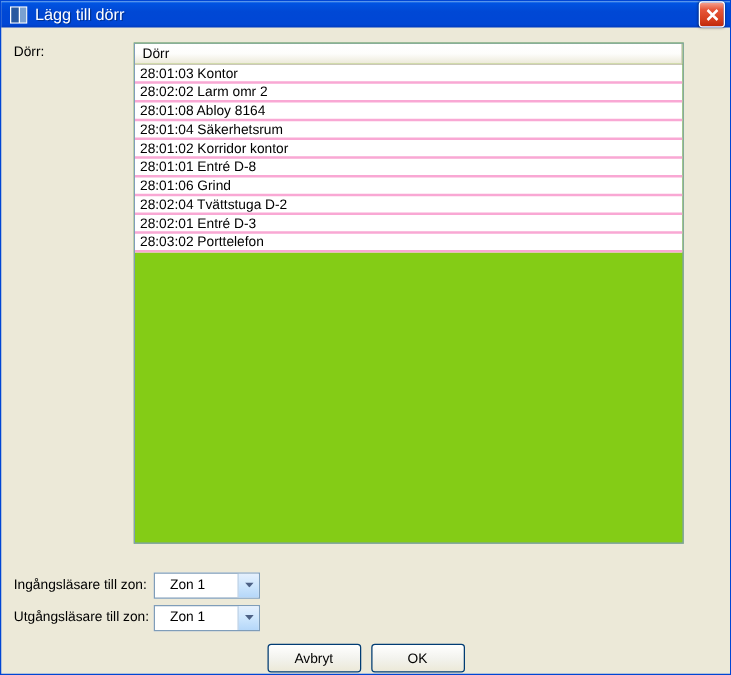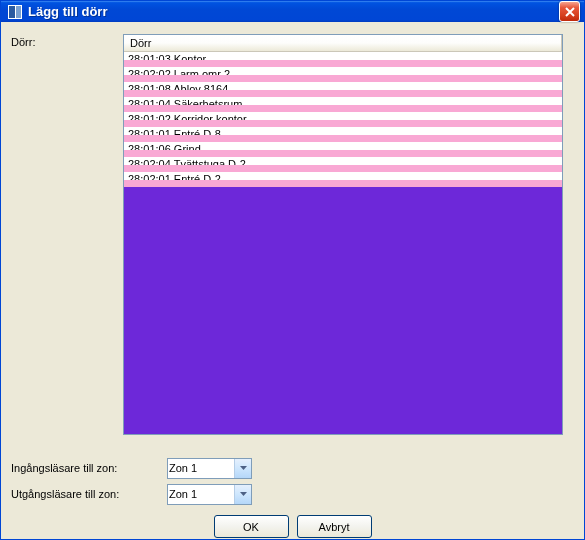--- a/index.html
+++ b/index.html
@@ -30,21 +30,21 @@
   }
   .titlebar .app-icon {
     width: 16px; height: 16px;
     margin-right: 5px;
     display: inline-flex;
     align-items: center;
     justify-content: center;
   }
   .titlebar .title {
     flex: 1;
-    font-weight: bold;
+    font-weight: normal;
     font-size: 13px;
     text-shadow: 1px 1px 0 rgba(0,0,0,0.3);
   }
   .titlebar .close-btn {
     width: 21px; height: 21px;
     background: linear-gradient(to bottom, #f5a38f 0%, #e7573a 30%, #d6401f 70%, #c0290a 100%);
     border: 1px solid #fff;
     border-radius: 3px;
     display: flex;
     align-items: center;
@@ -56,31 +56,31 @@
     padding: 12px 10px 8px 10px;
     display: flex;
     flex-direction: column;
     position: relative;
   }
   .top-row {
     display: flex;
     align-items: flex-start;
   }
   .label-col {
-    width: 112px;
+    width: 96px;
     padding-top: 2px;
     color: #000;
   }
   .list-col {
     flex: 1;
   }
   .listbox {
     width: 440px;
     height: 401px;
-    background: #6d28d9;
+    background: #84cc16;
     border: 1px solid #7f9db9;
     overflow: hidden;
   }
   .list-header {
     height: 17px;
     background: linear-gradient(to bottom, #ffffff 0%, #fdfdfb 50%, #ece9d8 100%);
     border-bottom: 1px solid #cbc7b8;
     display: flex;
     align-items: center;
   }
@@ -91,53 +91,52 @@
     display: flex;
     align-items: center;
   }
   .list-body {
     background: #ffffff;
   }
   .list-row {
     height: 15px;
     line-height: 15px;
     padding: 0 4px;
-    border-bottom: 7px solid #f9a8d4;
+    border-bottom: 2px solid #f9a8d4;
     white-space: nowrap;
     overflow: hidden;
   }
   .list-row.selected {
     background: #316ac5;
     color: #ffffff;
   }
   .zone-rows {
     margin-top: 22px;
   }
   .zone-row {
     display: flex;
     align-items: center;
     height: 22px;
     margin-bottom: 4px;
-    gap: 44px;
   }
   .zone-row .zlabel {
     width: 112px;
   }
   .combo {
     width: 85px;
     height: 21px;
     border: 1px solid #7f9db9;
     background: #fff;
     display: flex;
     align-items: center;
     position: relative;
   }
   .combo .combo-text {
     flex: 1;
-    padding: 0 1px;
+    padding: 0 12px;
     white-space: nowrap;
     overflow: hidden;
   }
   .combo .combo-btn {
     width: 17px;
     height: 19px;
     background: linear-gradient(to bottom, #e5f0fd 0%, #cde6fd 50%, #b5d7f9 100%);
     border-left: 1px solid #b5cde6;
     display: flex;
     align-items: center;
@@ -194,21 +193,22 @@
           </div>
           <div class="list-body" id="list-body">
               <div class="list-row">28:01:03 Kontor</div>
               <div class="list-row">28:02:02 Larm omr 2</div>
               <div class="list-row">28:01:08 Abloy 8164</div>
               <div class="list-row">28:01:04 Säkerhetsrum</div>
               <div class="list-row">28:01:02 Korridor kontor</div>
               <div class="list-row">28:01:01 Entré D-8</div>
               <div class="list-row">28:01:06 Grind</div>
               <div class="list-row">28:02:04 Tvättstuga D-2</div>
-              <div class="list-row">28:02:01 Entré D-2</div>
+              <div class="list-row">28:02:01 Entré D-3</div>
+              <div class="list-row">28:03:02 Porttelefon</div>
             </div>
         </div>
       </div>
     </div>
 
     <div class="zone-rows">
       <div class="zone-row">
         <div class="zlabel">Ingångsläsare till zon:</div>
         <div class="combo">
           <div class="combo-text">Zon 1</div>
@@ -226,17 +226,17 @@
           <div class="combo-btn">
             <svg width="7" height="4" viewBox="0 0 7 4">
               <path d="M0 0 L3.5 4 L7 0 Z" fill="#4d6185"></path>
             </svg>
           </div>
         </div>
       </div>
     </div>
 
     <div class="button-row">
+      <div class="btn">Avbryt</div>
       <div class="btn">OK</div>
-      <div class="btn">Avbryt</div>
     </div>
   </div>
 </div>
 
 </body></html>

